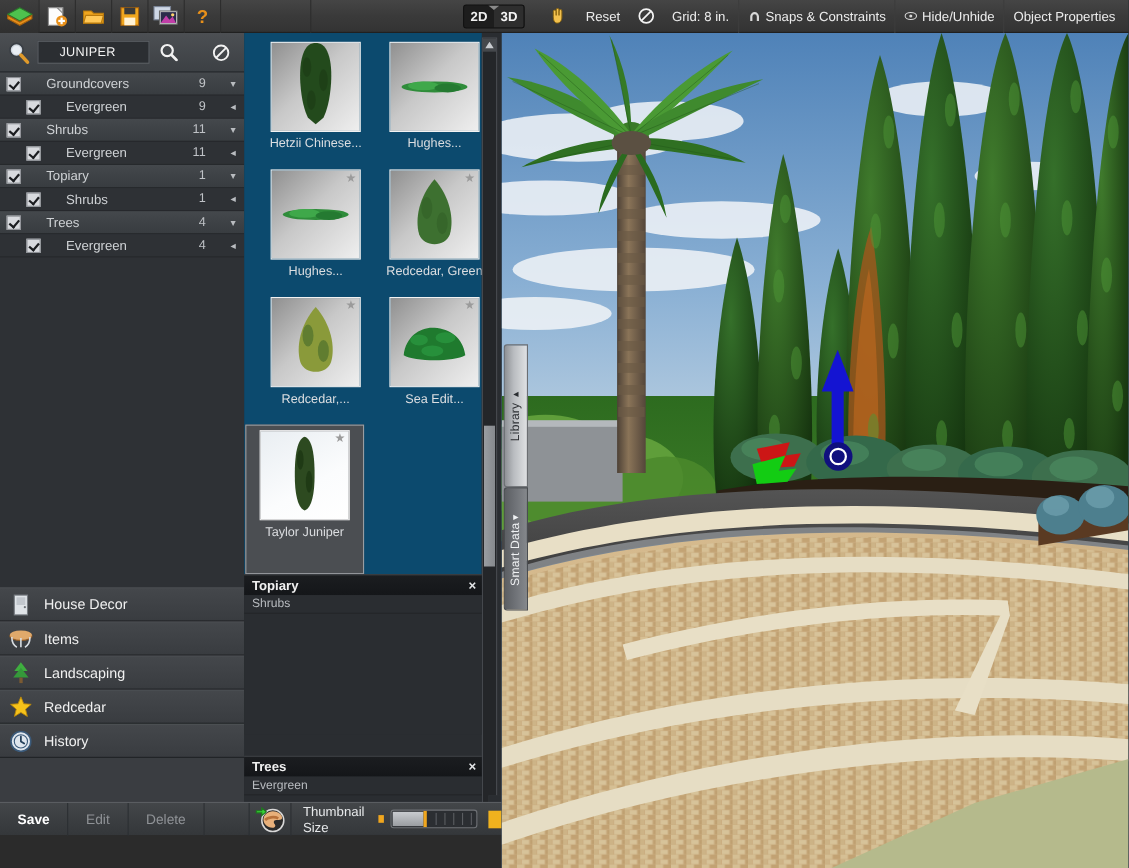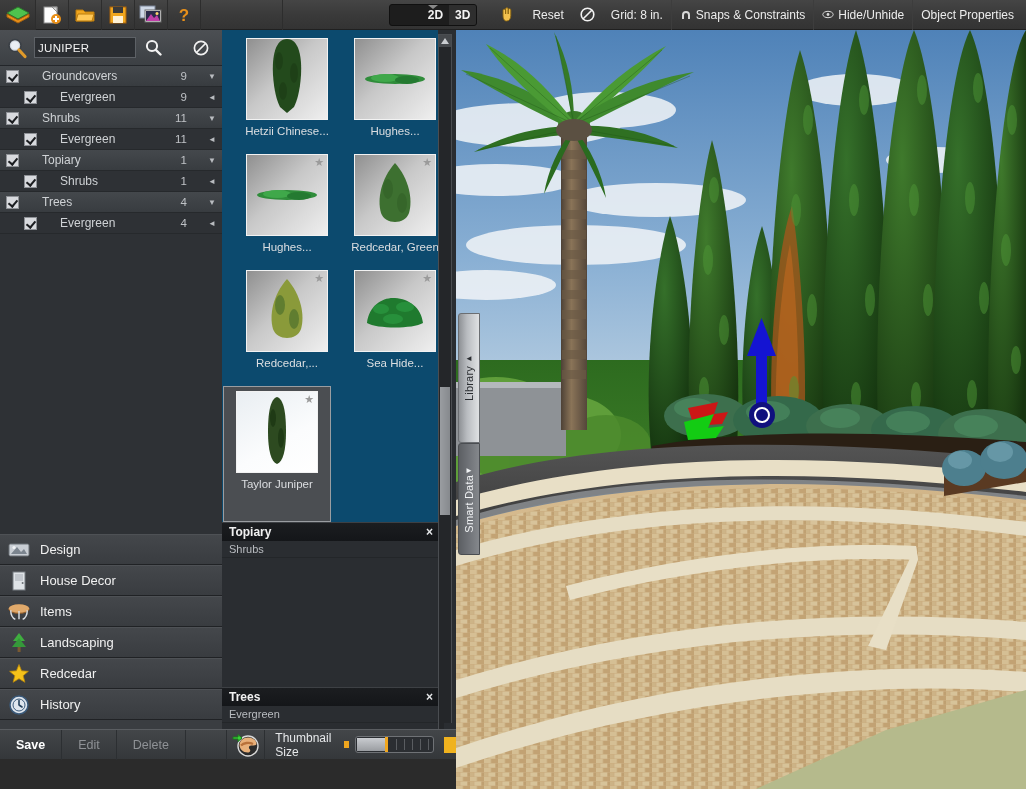--- a/index.html
+++ b/index.html
@@ -45,21 +45,20 @@
     padding: 0 8px; height: 30px; font-size: 12px; color: #ececec;
     border-left: 1px solid #3d3d3d;
     white-space: nowrap;
   }
   .tb-right .item.noborder { border-left: none; }
 
   .dim-toggle {
     display: flex; background: #1d1d1d; border-radius: 3px;
     border: 1px solid #101010; overflow: hidden; margin: 0 6px 0 2px;
     position: relative;
-    padding-left: 32px;
   }
   .dim-toggle span {
     font-size: 12px; font-weight: bold; padding: 3px 6px;
     font-family: "Liberation Sans", sans-serif;
   }
   .dim-toggle .d2 { color: #f0f0f0; background: #1d1d1d; }
   .dim-toggle .d3 { color: #f5f5f5; background: #2e2e2e; }
   .dim-toggle::after {
     content:''; position:absolute; left: 50%; top: 0;
     transform: translateX(-50%);
@@ -81,21 +80,21 @@
     position: absolute; left: 0; top: 0; width: 222px; height: 36px;
     background: linear-gradient(#4c4f53, #3c4044);
     display: flex; align-items: center;
     border-bottom: 1px solid #23262a;
   }
   #search-row .mag-big { width: 34px; display:flex; align-items:center; justify-content:center; }
   #search-input {
     width: 102px; height: 21px; background: #2b2e32;
     border: 1px solid #5d6166; color: #f2f2f2;
     font-size: 11.5px; font-family: "Liberation Sans", sans-serif;
-    padding: 0 3px; outline: none; letter-spacing: .3px;
+    padding: 0 19px; outline: none; letter-spacing: .3px;
   }
   .srch-btn { width: 34px; height: 36px; display:flex; align-items:center; justify-content:center; }
   .srch-btn.clear { margin-left: 14px; }
 
   
   #filter-tree { position:absolute; left:0; top:36px; width:222px; bottom:225px; background:#2e3135; }
   .tree-row {
     height: 21px; display:flex; align-items:center;
     font-size: 12px; color: #cfd2d5;
     border-bottom: 1px solid #26292c;
@@ -420,30 +419,20 @@
         </div>
         <div class="tree-row lvl1">
           <span class="chk"></span>
           <span class="tname">Evergreen</span>
           <span class="tcount">4</span>
           <span class="caret">◄</span>
         </div>
       </div>
 
     <div id="cat-list">
-        <div class="cat-item">
-          <span class="ci">
-            <svg width="22" height="18" viewBox="0 0 22 18">
-              <rect x="1" y="3" width="20" height="12" rx="1.5" fill="#c9ced4" stroke="#6b7076"></rect>
-              <path d="M3 13 L9 6 L13 11 L16 8 L19 13Z" fill="#7c858f"></path>
-              <circle cx="6" cy="6.5" r="1.6" fill="#f0f2f4"></circle>
-            </svg>
-          </span>
-          <span>Design</span>
-        </div>
         <div class="cat-item">
           <span class="ci">
             <svg width="16" height="20" viewBox="0 0 16 20">
               <rect x="2" y="1" width="12" height="18" fill="#dfe3e7" stroke="#777c82"></rect>
               <rect x="4" y="3" width="8" height="7" fill="#c2c7cd"></rect>
               <circle cx="11.6" cy="12" r="1" fill="#6b7076"></circle>
             </svg>
           </span>
           <span>House Decor</span>
         </div>
@@ -556,21 +545,21 @@
               <svg class="plant" viewBox="0 0 80 80">
                 <path d="M12 52 C14 34 28 26 40 27 C54 28 66 36 68 52 C58 58 22 58 12 52Z" fill="#1f7a2e"></path>
                 <g fill="#2fa347" opacity=".55">
                   <ellipse cx="26" cy="38" rx="8" ry="5"></ellipse>
                   <ellipse cx="50" cy="36" rx="9" ry="5"></ellipse>
                   <ellipse cx="38" cy="48" rx="10" ry="5"></ellipse>
                 </g>
               </svg>
               <span class="star">★</span>
             </div>
-            <div class="cap">Sea Hide...</div>
+            <div class="cap">Sea Edit...</div>
           </div>
           <div class="tile selected" style="left: 1px; top: 356px;">
             <div class="thumb">
               <svg class="plant" viewBox="0 0 80 80">
                 <path d="M40 5 C33 7 31 22 31 40 C31 58 34 70 40 72 C46 70 49 58 49 40 C49 22 47 7 40 5Z" fill="#2d4a20"></path>
                 <g fill="#16300f" opacity=".6">
                   <ellipse cx="36" cy="26" rx="3" ry="9"></ellipse>
                   <ellipse cx="44" cy="46" rx="3" ry="10"></ellipse>
                 </g>
               </svg>

